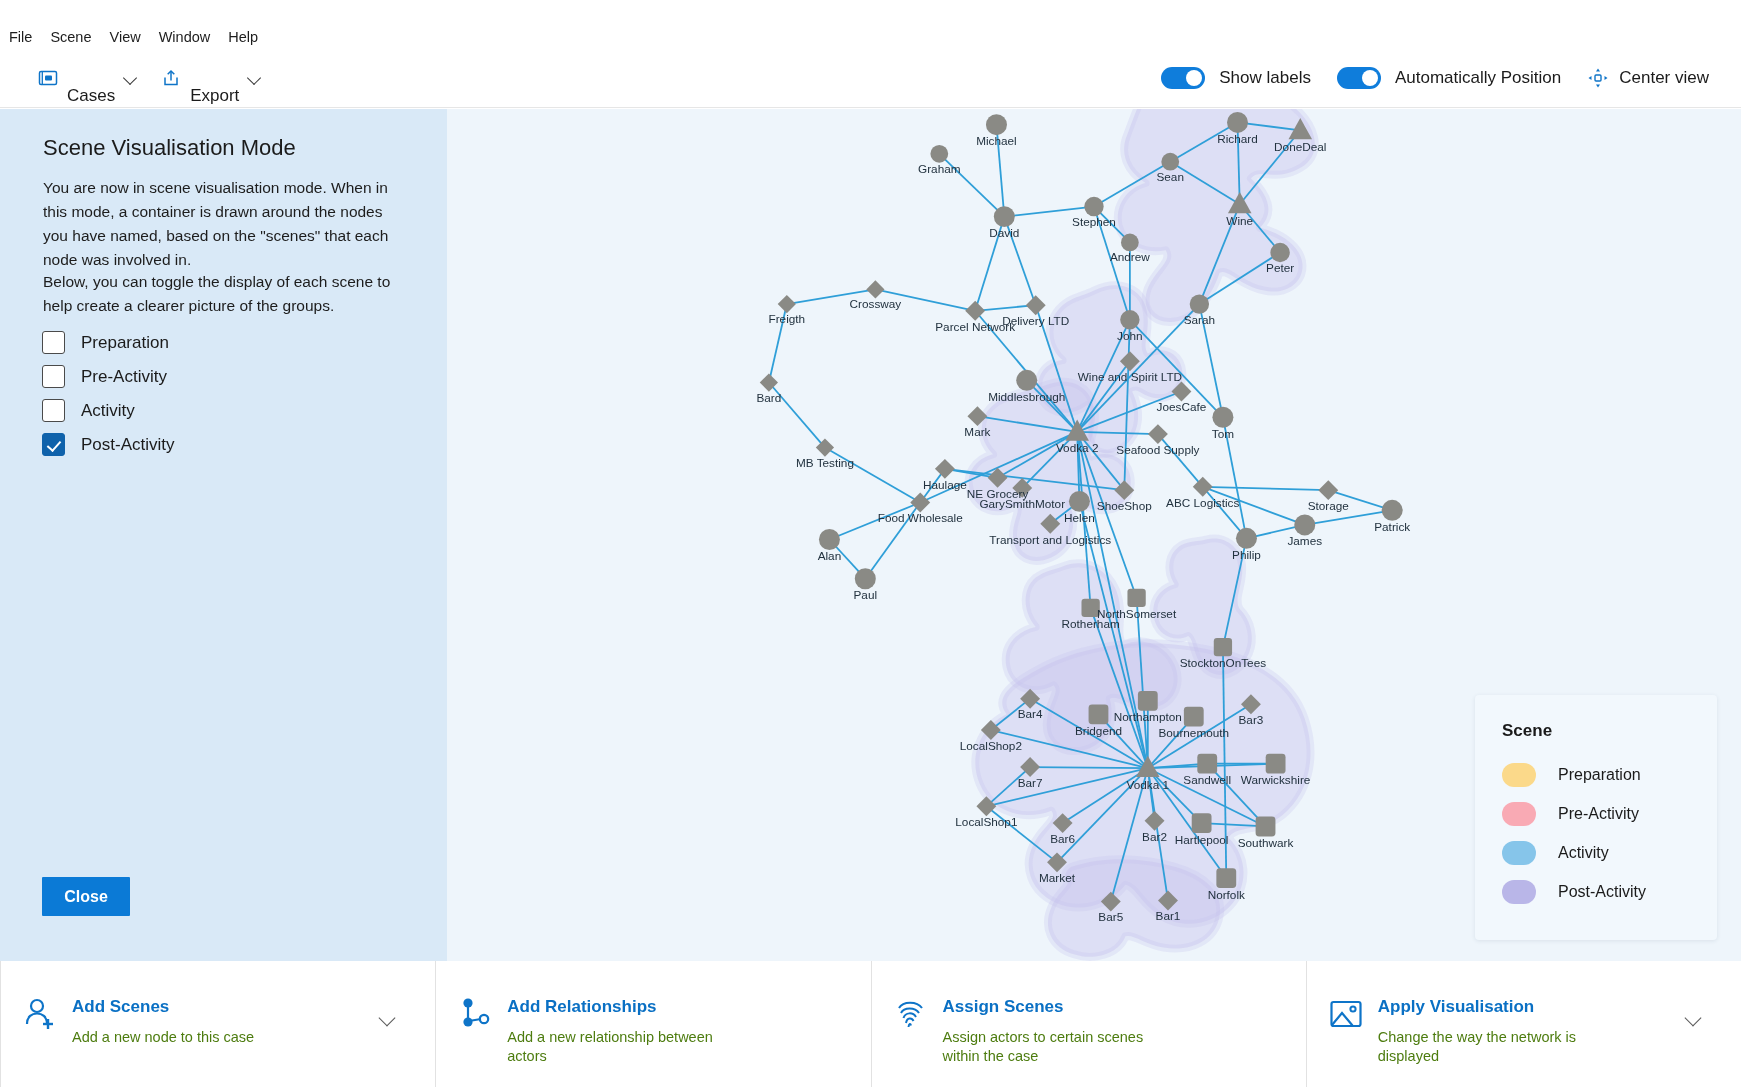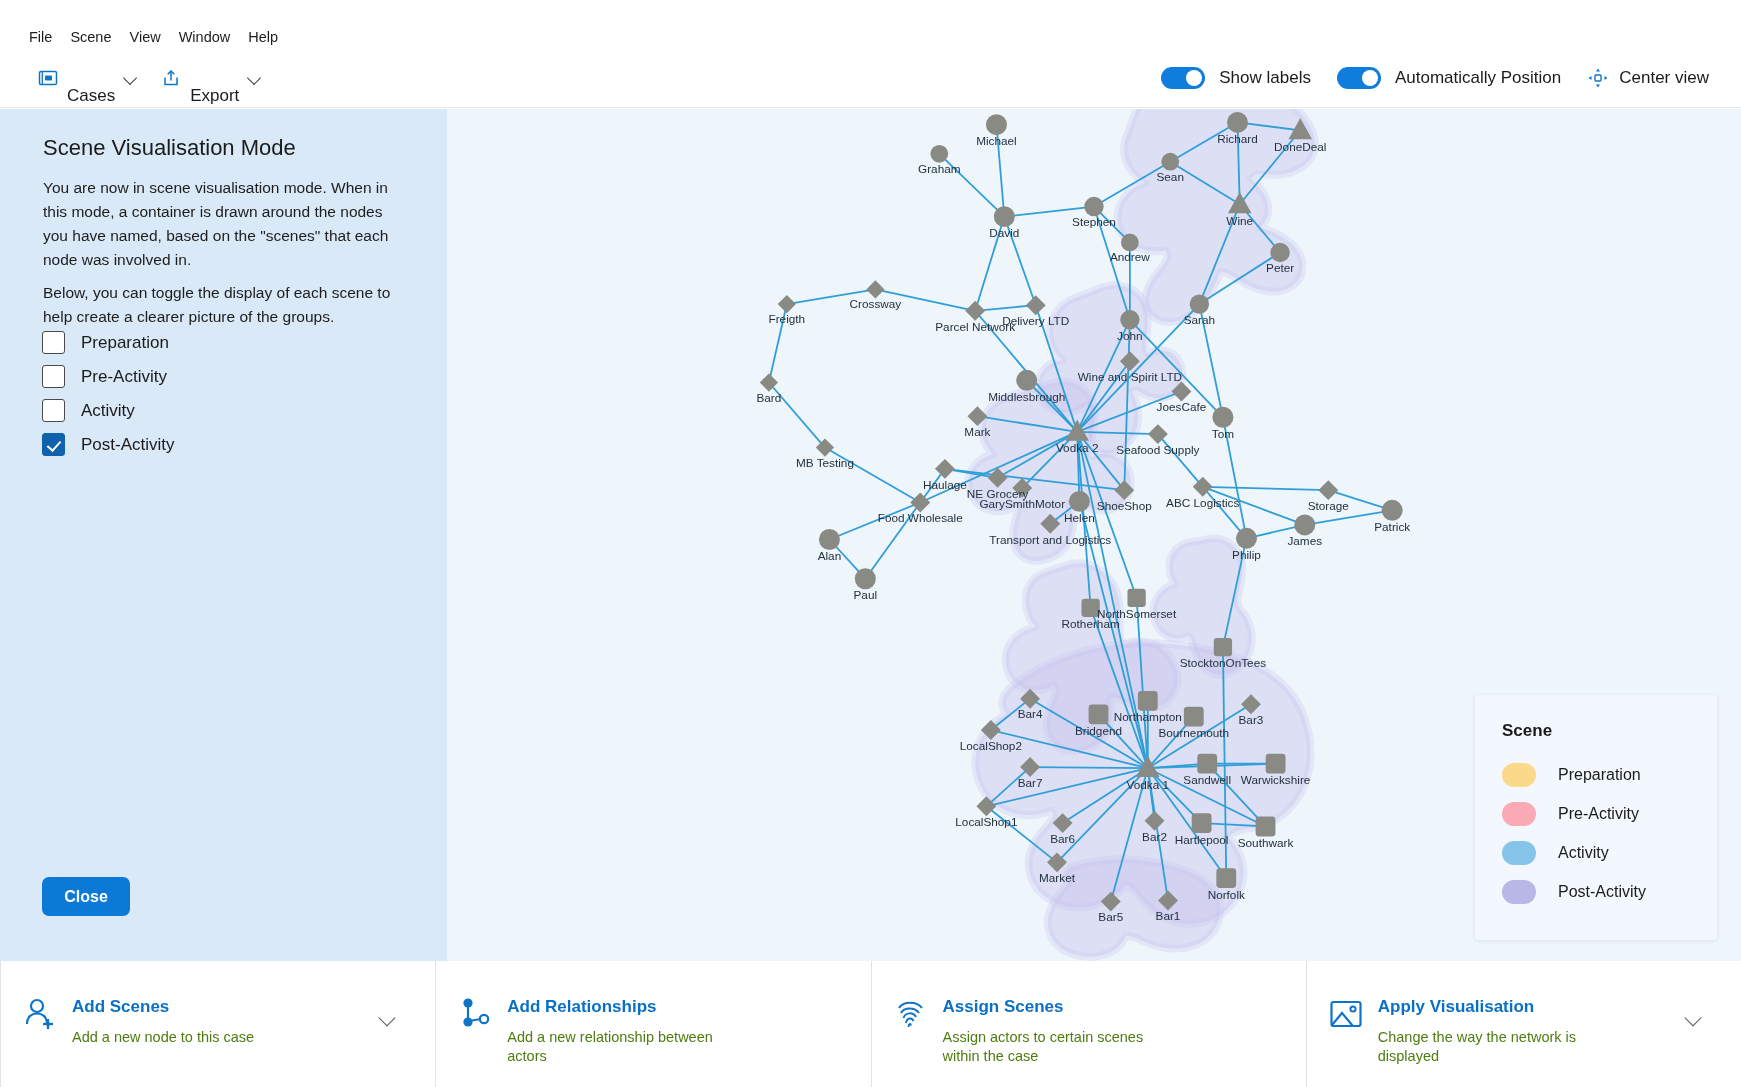--- a/index.html
+++ b/index.html
@@ -30,21 +30,21 @@
   .win-btns { position:absolute; right:0; top:0; height:25px; display:flex; }
   .win-btn {
     width:50px; height:25px; display:flex; align-items:center; justify-content:center;
     font-size:12px; color:#1a1a1a; background:transparent;
   }
   .win-btn svg{ display:block; }
 
   
   .menubar {
     position:absolute; top:25px; left:0; width:1741px; height:24px;
-    display:flex; align-items:center; padding-left:20px; background:#fff;
+    display:flex; align-items:center; padding-left:0; background:#fff;
   }
   .menu-item {
     font-size:14.5px; color:#1d1d1d; padding:2px 9px; line-height:18px;
   }
 
   
   .toolbar {
     position:absolute; top:49px; left:0; width:1741px; height:59px;
     background:#ffffff; display:flex; align-items:center;
     border-bottom:1px solid #e6e6e6;
@@ -80,38 +80,38 @@
   }
   .panel-title {
     position:absolute; left:43px; top:26px; font-size:22px; color:#1b1b1b;
     font-weight:400;
   }
   .panel-para {
     position:absolute; left:43px; width:366px; font-size:15.5px;
     line-height:24px; color:#1d1d1d;
   }
   .panel-para.p1 { top:67px; }
-  .panel-para.p2 { top:172px; }
+  .panel-para.p2 { top:161px; }
   .chk-row {
     position:absolute; left:42px; display:flex; align-items:center; gap:16px;
   }
   .chk-box {
     width:23px; height:23px; border:1.6px solid #4a4a4a; border-radius:3px;
     background:#fff; flex:0 0 auto; position:relative;
   }
   .chk-box.checked { background:#0f62ab; border-color:#0f62ab; }
   .chk-box.checked::after{
     content:""; position:absolute; left:7px; top:3.5px; width:6px; height:11px;
     border-right:2.2px solid #fff; border-bottom:2.2px solid #fff;
     transform:rotate(42deg);
   }
   .chk-label { font-size:17px; color:#1b1b1b; }
   .close-btn {
     position:absolute; left:42px; top:768px; width:88px; height:39px;
-    background:#0b7ad6; color:#fff; border:none; border-radius:7px;
+    background:#0b7ad6; color:#fff; border:none; border-radius:1px;
     font-size:16px; font-weight:bold; font-family:"Liberation Sans", sans-serif;
     cursor:pointer;
   }
 
   
   .canvas {
     position:absolute; left:447px; top:109px; width:1294px; height:852px;
     background:#eef5fb; overflow:hidden;
   }
   .canvas svg { position:absolute; left:0; top:0; }

